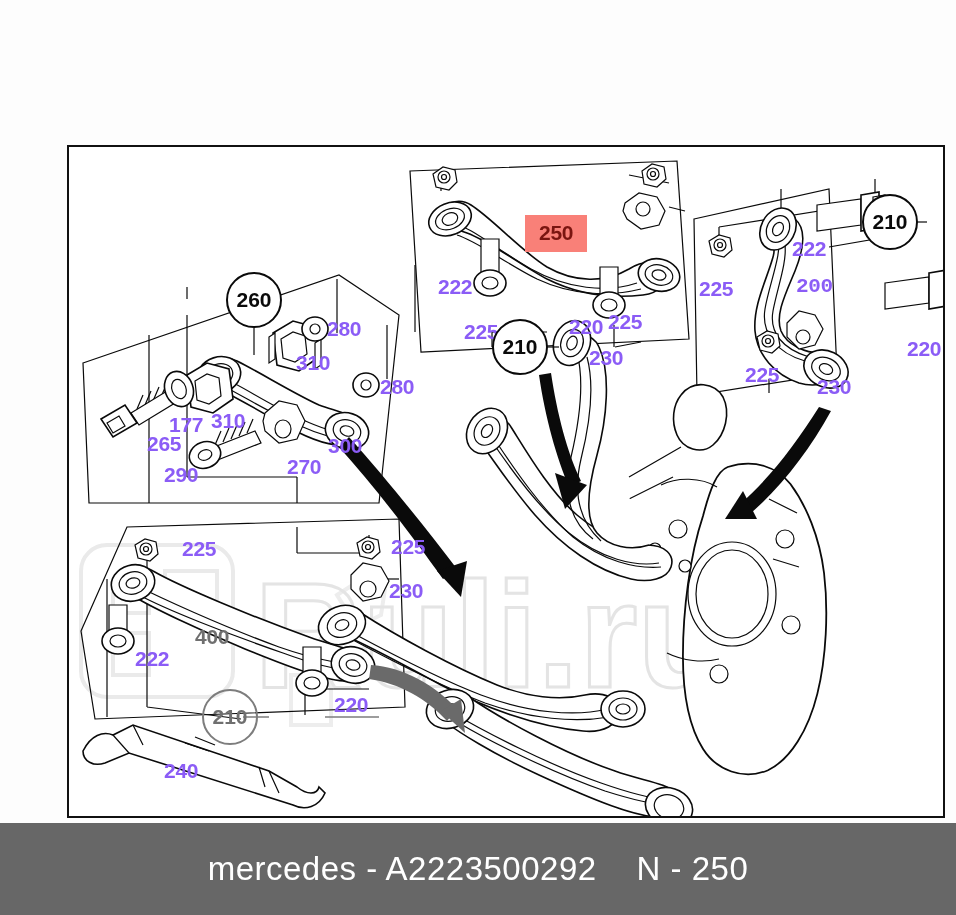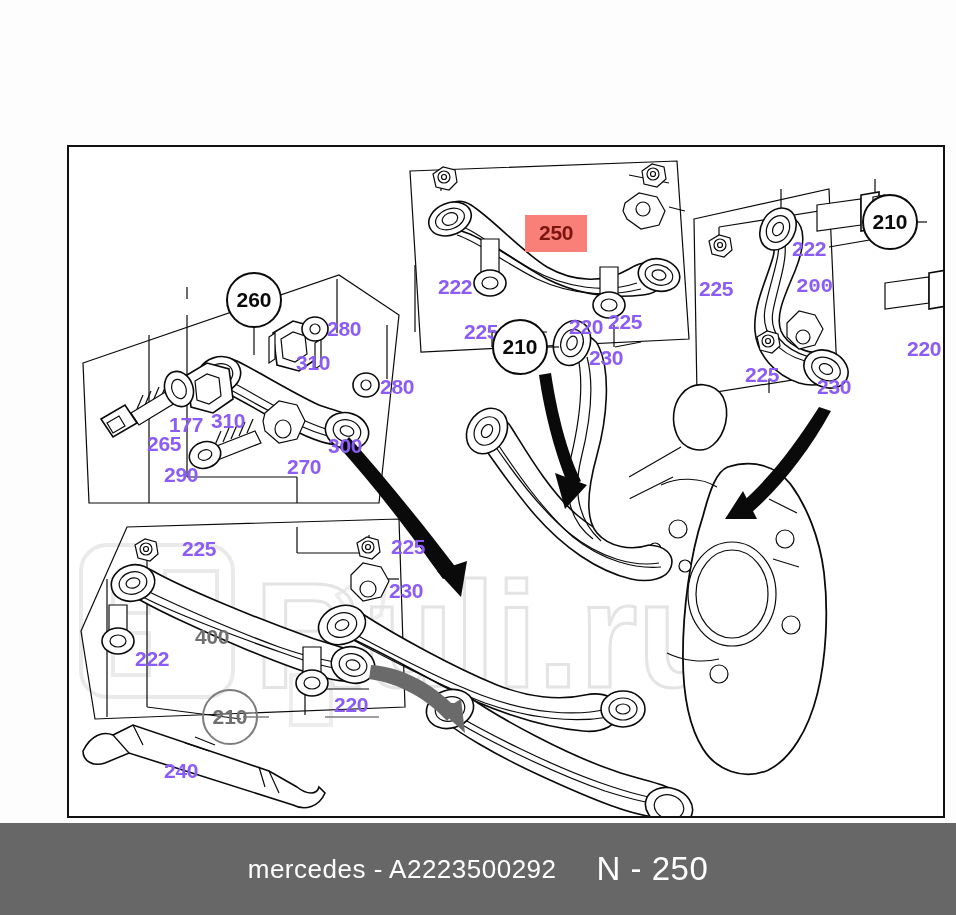--- a/index.html
+++ b/index.html
@@ -86,21 +86,21 @@
     top: 823px;
     width: 956px;
     height: 92px;
     background: #676767;
     display: flex;
     align-items: center;
     justify-content: center;
   }
   #footer-text {
     font-family: "Liberation Sans", sans-serif;
-    font-size: 26px;
+    font-size: 33px;
     color: #ffffff;
     letter-spacing: 0.5px;
     font-weight: 400;
   }
   #footer-code {
     margin-left: 40px;
     font-family: "Liberation Sans", sans-serif;
     font-size: 33px;
     color: #ffffff;
     letter-spacing: 0.5px;

